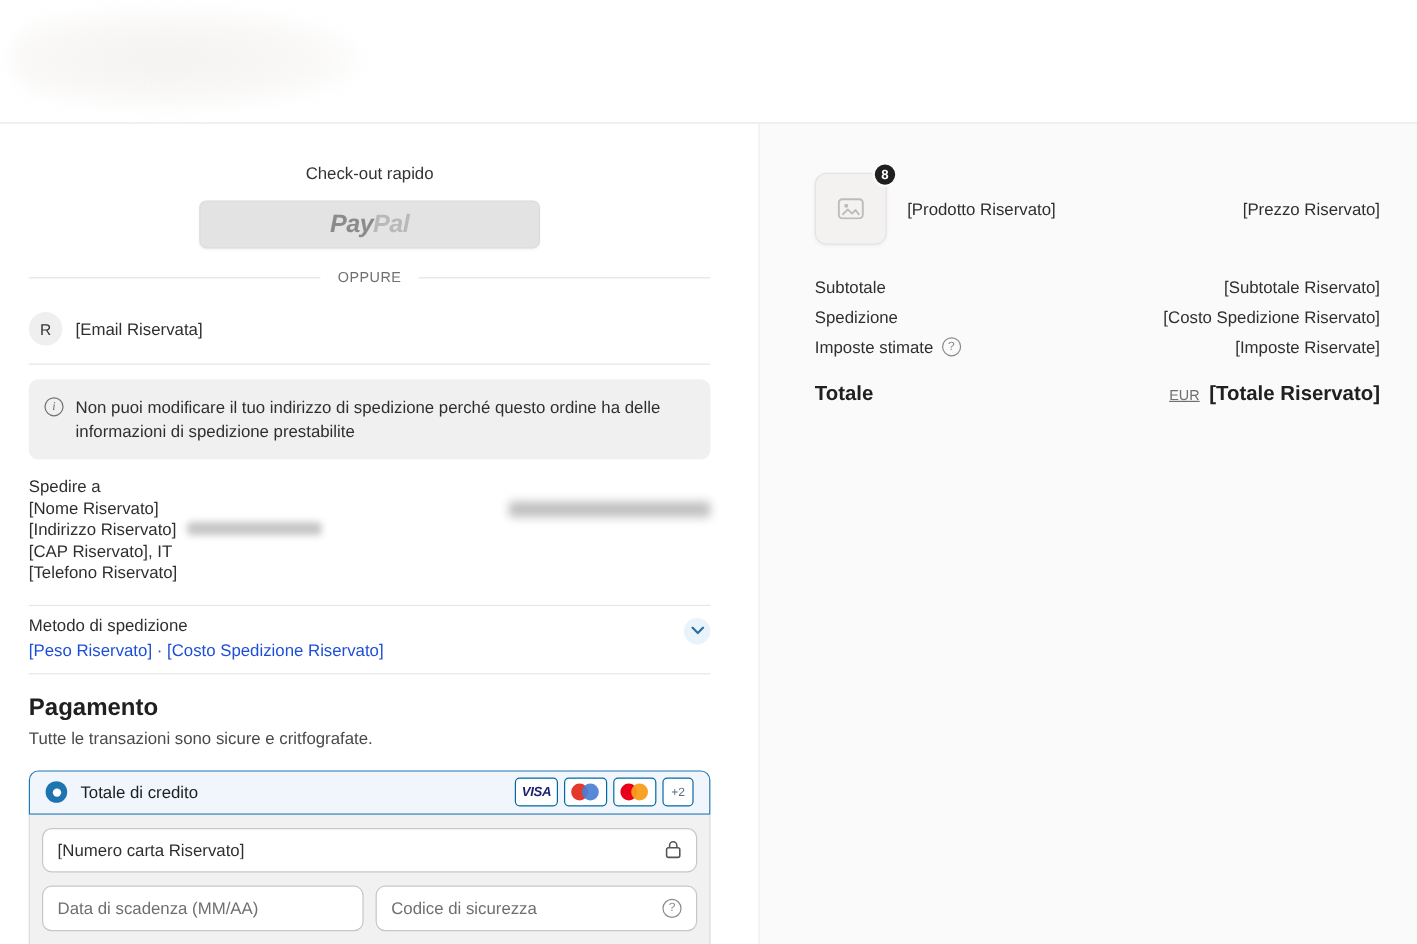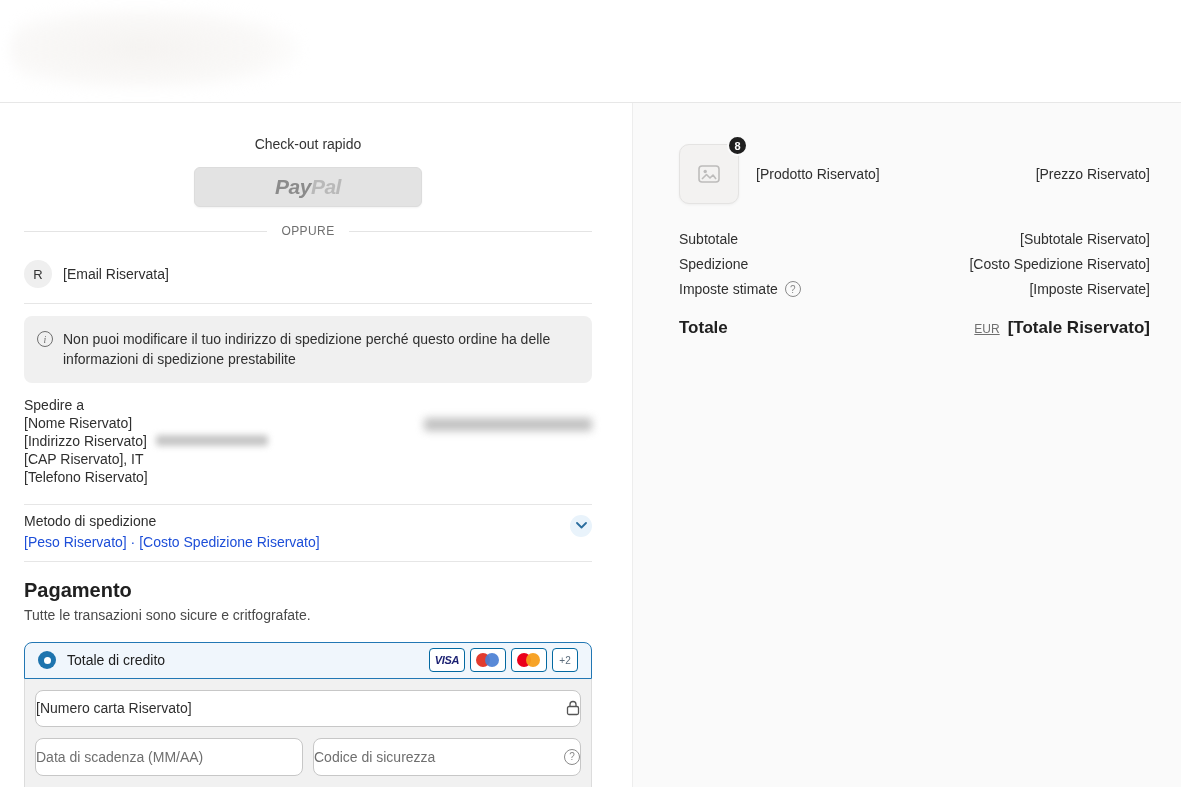--- a/index.html
+++ b/index.html
@@ -21,21 +21,21 @@
   }
 
   .main { flex: 1; display: flex; min-height: 0; }
 
   
   .left { width: 632px; flex: 0 0 632px; padding: 33px 40px 0 24px; background: #fff; }
 
   .express-title { text-align: center; font-size: 14px; color: #333; font-weight: 400; }
 
   .paypal-btn {
-    display: block; width: 228px; height: 40px; margin: 15px auto 0 auto;
+    display: block; width: 284px; height: 40px; margin: 15px auto 0 auto;
     background: #e3e3e3; border: 1px solid #dcdcdc; border-radius: 6px;
     box-shadow: 0 1px 2px rgba(0,0,0,0.05);
     font-family: "Liberation Sans", sans-serif;
     font-style: italic; font-weight: 800; font-size: 21px; letter-spacing: -0.5px;
     cursor: pointer; line-height: 38px; text-align: center;
   }
   .paypal-btn .pp1 { color: #8b8b8b; }
   .paypal-btn .pp2 { color: #b9b9b9; }
 
   .or-divider { display: flex; align-items: center; margin-top: 17px; }
@@ -112,21 +112,21 @@
   .mastercard .c1 { background: #eb001b; }
   .mastercard .c2 { background: #f79e1b; opacity: 0.95; }
   .badge-more { min-width: 26px; font-size: 10px; color: #5b6b7b; }
 
   .pay-body {
     background: #f1f1f1; border: 1px solid #dcdcdc; border-top: none;
     padding: 11px 10px 12px 10px;
   }
   .field {
     width: 100%; height: 37px; background: #fff; border: 1px solid #c7c7c7;
-    border-radius: 8px; display: flex; align-items: center; padding: 0 0; gap: 8px;
+    border-radius: 8px; display: flex; align-items: center; padding: 0 12px; gap: 8px;
   }
   .field input {
     border: none; outline: none; flex: 1; font-size: 14px; color: #2f2f2f;
     font-family: "Liberation Sans", sans-serif; background: transparent; min-width: 0;
   }
   .field input::placeholder { color: #6f6f6f; opacity: 1; }
   .field-row { display: flex; gap: 10px; margin-top: 11px; }
   .field-row .field { flex: 1; height: 38px; }
   .help-circle {
     width: 16px; height: 16px; border: 1px solid #8a8a8a; border-radius: 50%;

